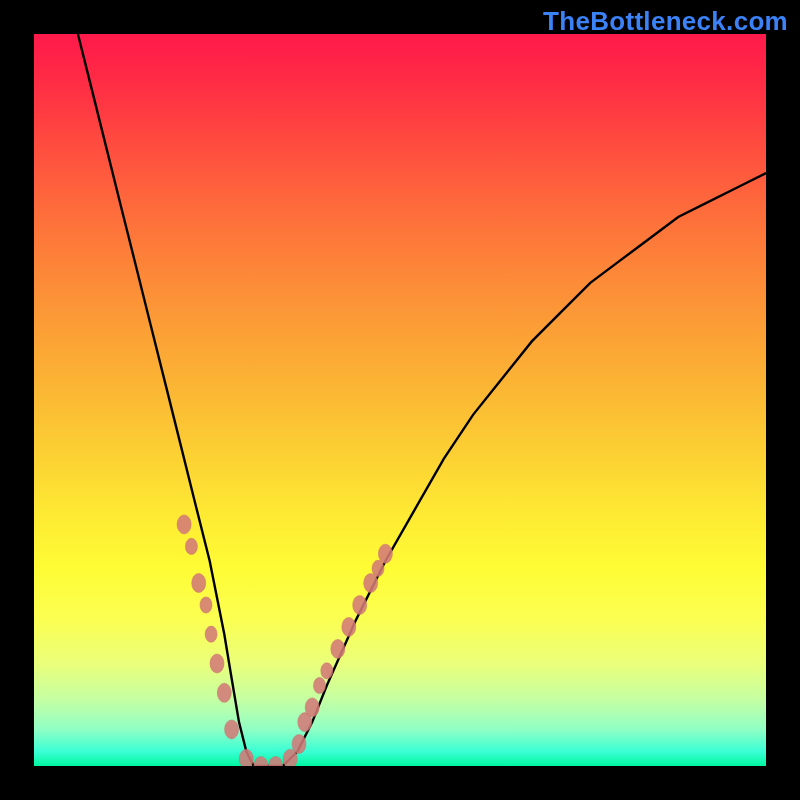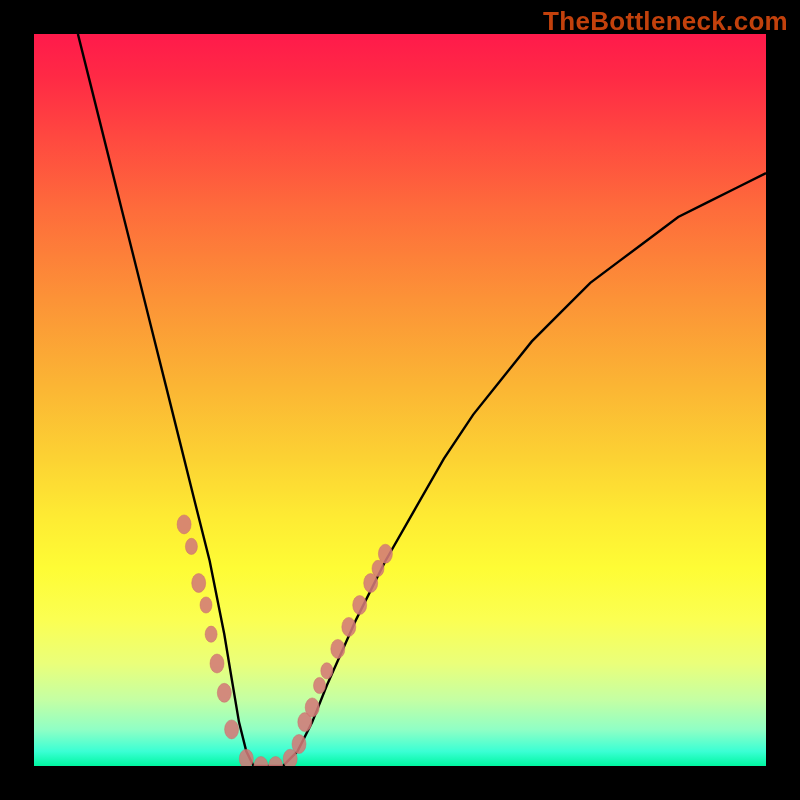--- a/index.html
+++ b/index.html
@@ -45,21 +45,21 @@
         #3bffd4 98%,
         #00f7a1 100%
       );
   }
   .watermark {
     position: absolute;
     top: 6px;
     right: 12px;
     font-size: 26px;
     font-weight: 600;
-    color: #c2410c;
+    color: #3b82f6;
     letter-spacing: 0.3px;
   }
   svg.curve-layer {
     position: absolute;
     top: 0;
     left: 0;
     width: 732px;
     height: 732px;
     overflow: visible;
   }

